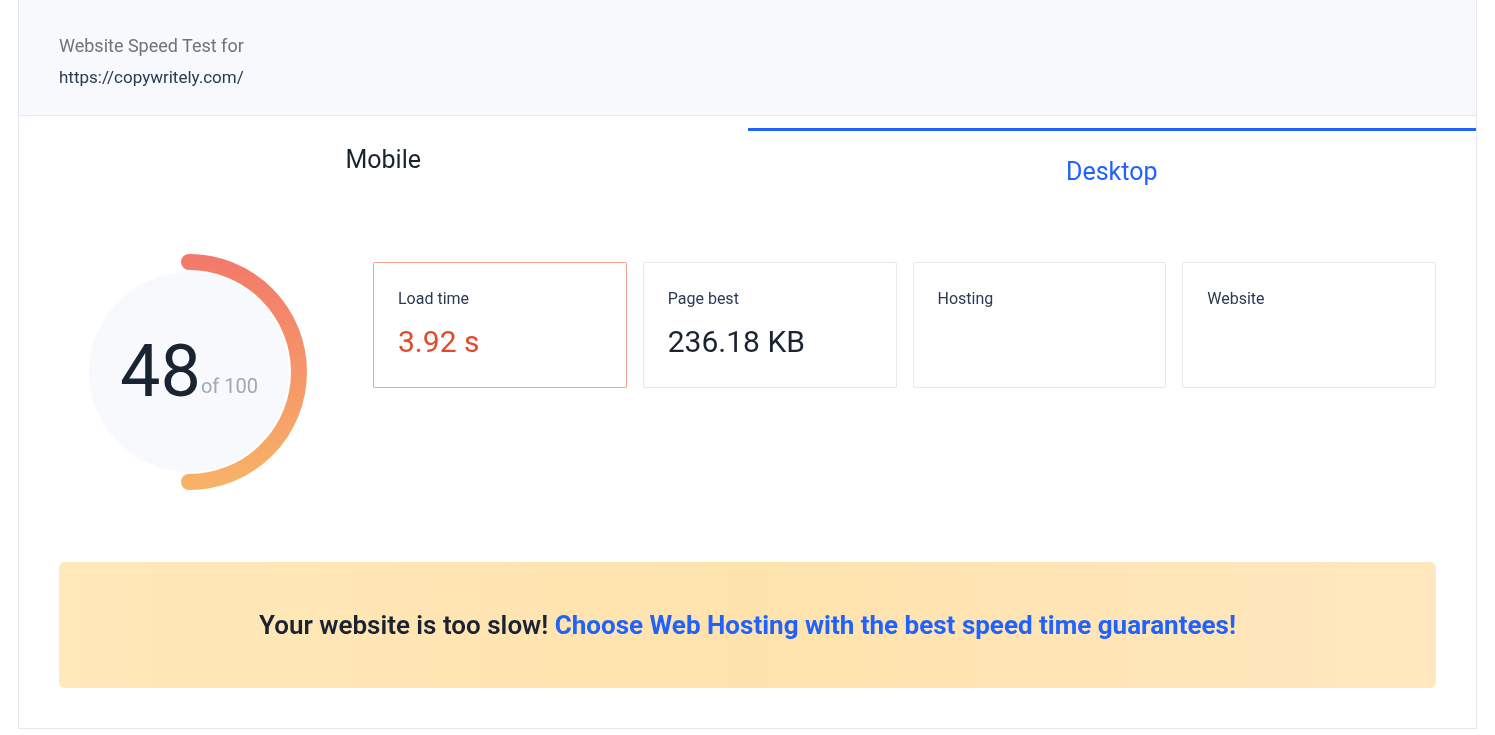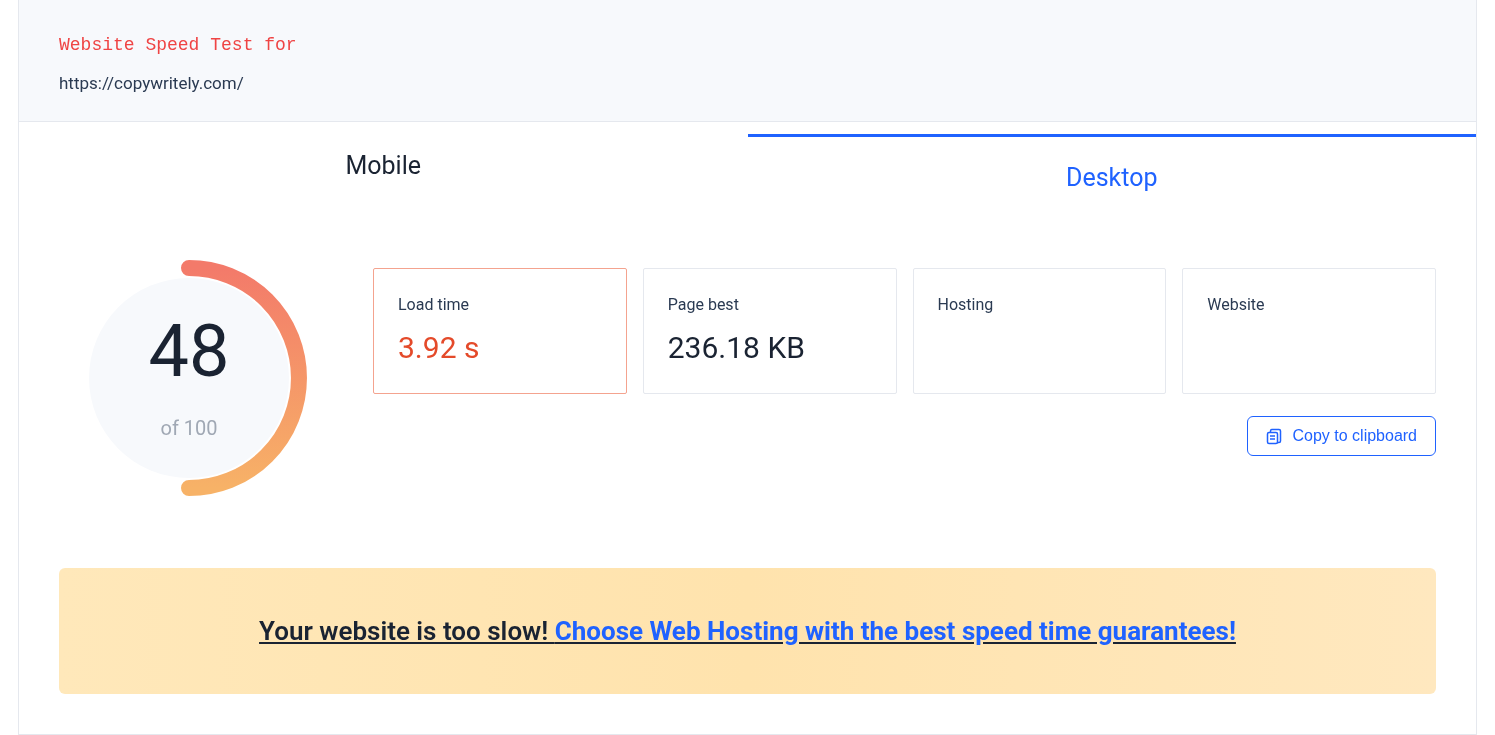--- a/index.html
+++ b/index.html
@@ -15,29 +15,28 @@
     border: 1px solid #e5e8ee;
     border-top: none;
   }
   .header {
     background: #f7f9fc;
     padding: 32px 40px 28px 40px;
     border-bottom: 1px solid #e5e8ee;
   }
   .header-title {
     font-size: 18px;
-    color: #ef4444;
+    color: #737373;
     font-weight: 400;
     line-height: 1.5;
-    font-family: Liberation Mono, monospace;
   }
   .header-url {
     font-size: 17px;
     color: #2a3a52;
-    margin-top: 14px;
+    margin-top: 8px;
   }
   .tabs {
     display: flex;
   }
   .tab {
     flex: 1;
     text-align: center;
     padding: 26px 0;
     font-size: 25px;
     cursor: pointer;
@@ -66,21 +65,21 @@
     margin-right: 30px;
   }
   .score-circle-bg {
     position: absolute;
     top: 50%; left: 50%;
     width: 200px; height: 200px;
     transform: translate(-50%, -50%);
     border-radius: 50%;
     background: #f7f9fc;
     display: flex;
-    flex-direction: column;
+    flex-direction: row;
     align-items: center;
     justify-content: center;
   }
   .score-value {
     font-size: 72px;
     font-weight: 400;
     color: #1a2332;
     line-height: 1;
   }
   .score-of {
@@ -141,21 +140,20 @@
   }
   .banner {
     margin-top: 60px;
     background: linear-gradient(90deg, #ffe8ba 0%, #ffe3ad 50%, #ffe8bf 100%);
     border-radius: 6px;
     padding: 48px 30px;
     text-align: center;
     font-size: 26px;
     font-weight: 600;
     color: #1a2332;
-    text-decoration: underline;
   }
   .banner .highlight {
     color: #1f62ff;
     font-weight: 700;
   }
 </style>
 </head>
 <body>
 
 <div class="outer">
@@ -202,31 +200,20 @@
             <div class="card-value">236.18 KB</div>
           </div>
           <div class="card">
             <div class="card-label">Hosting</div>
             <div class="card-value"></div>
           </div>
           <div class="card">
             <div class="card-label">Website</div>
           </div>
         </div>
-        <div class="copy-row">
-          <button class="copy-btn">
-            <svg width="16" height="18" viewBox="0 0 16 18" fill="none" stroke="#1f62ff" stroke-width="1.5">
-              <rect x="4.5" y="2.5" width="10" height="13" rx="1.5"></rect>
-              <rect x="1.5" y="5.5" width="10" height="11" rx="1.5" fill="#fff"></rect>
-              <line x1="4" y1="9" x2="9" y2="9"></line>
-              <line x1="4" y1="12" x2="9" y2="12"></line>
-            </svg>
-            <span>Copy to clipboard</span>
-          </button>
-        </div>
       </div>
     </div>
 
     <div class="banner">
       <span>Your website is too slow! </span><span class="highlight">Choose Web Hosting with the best speed time guarantees!</span>
     </div>
   </div>
 </div>
 
 </body></html>

